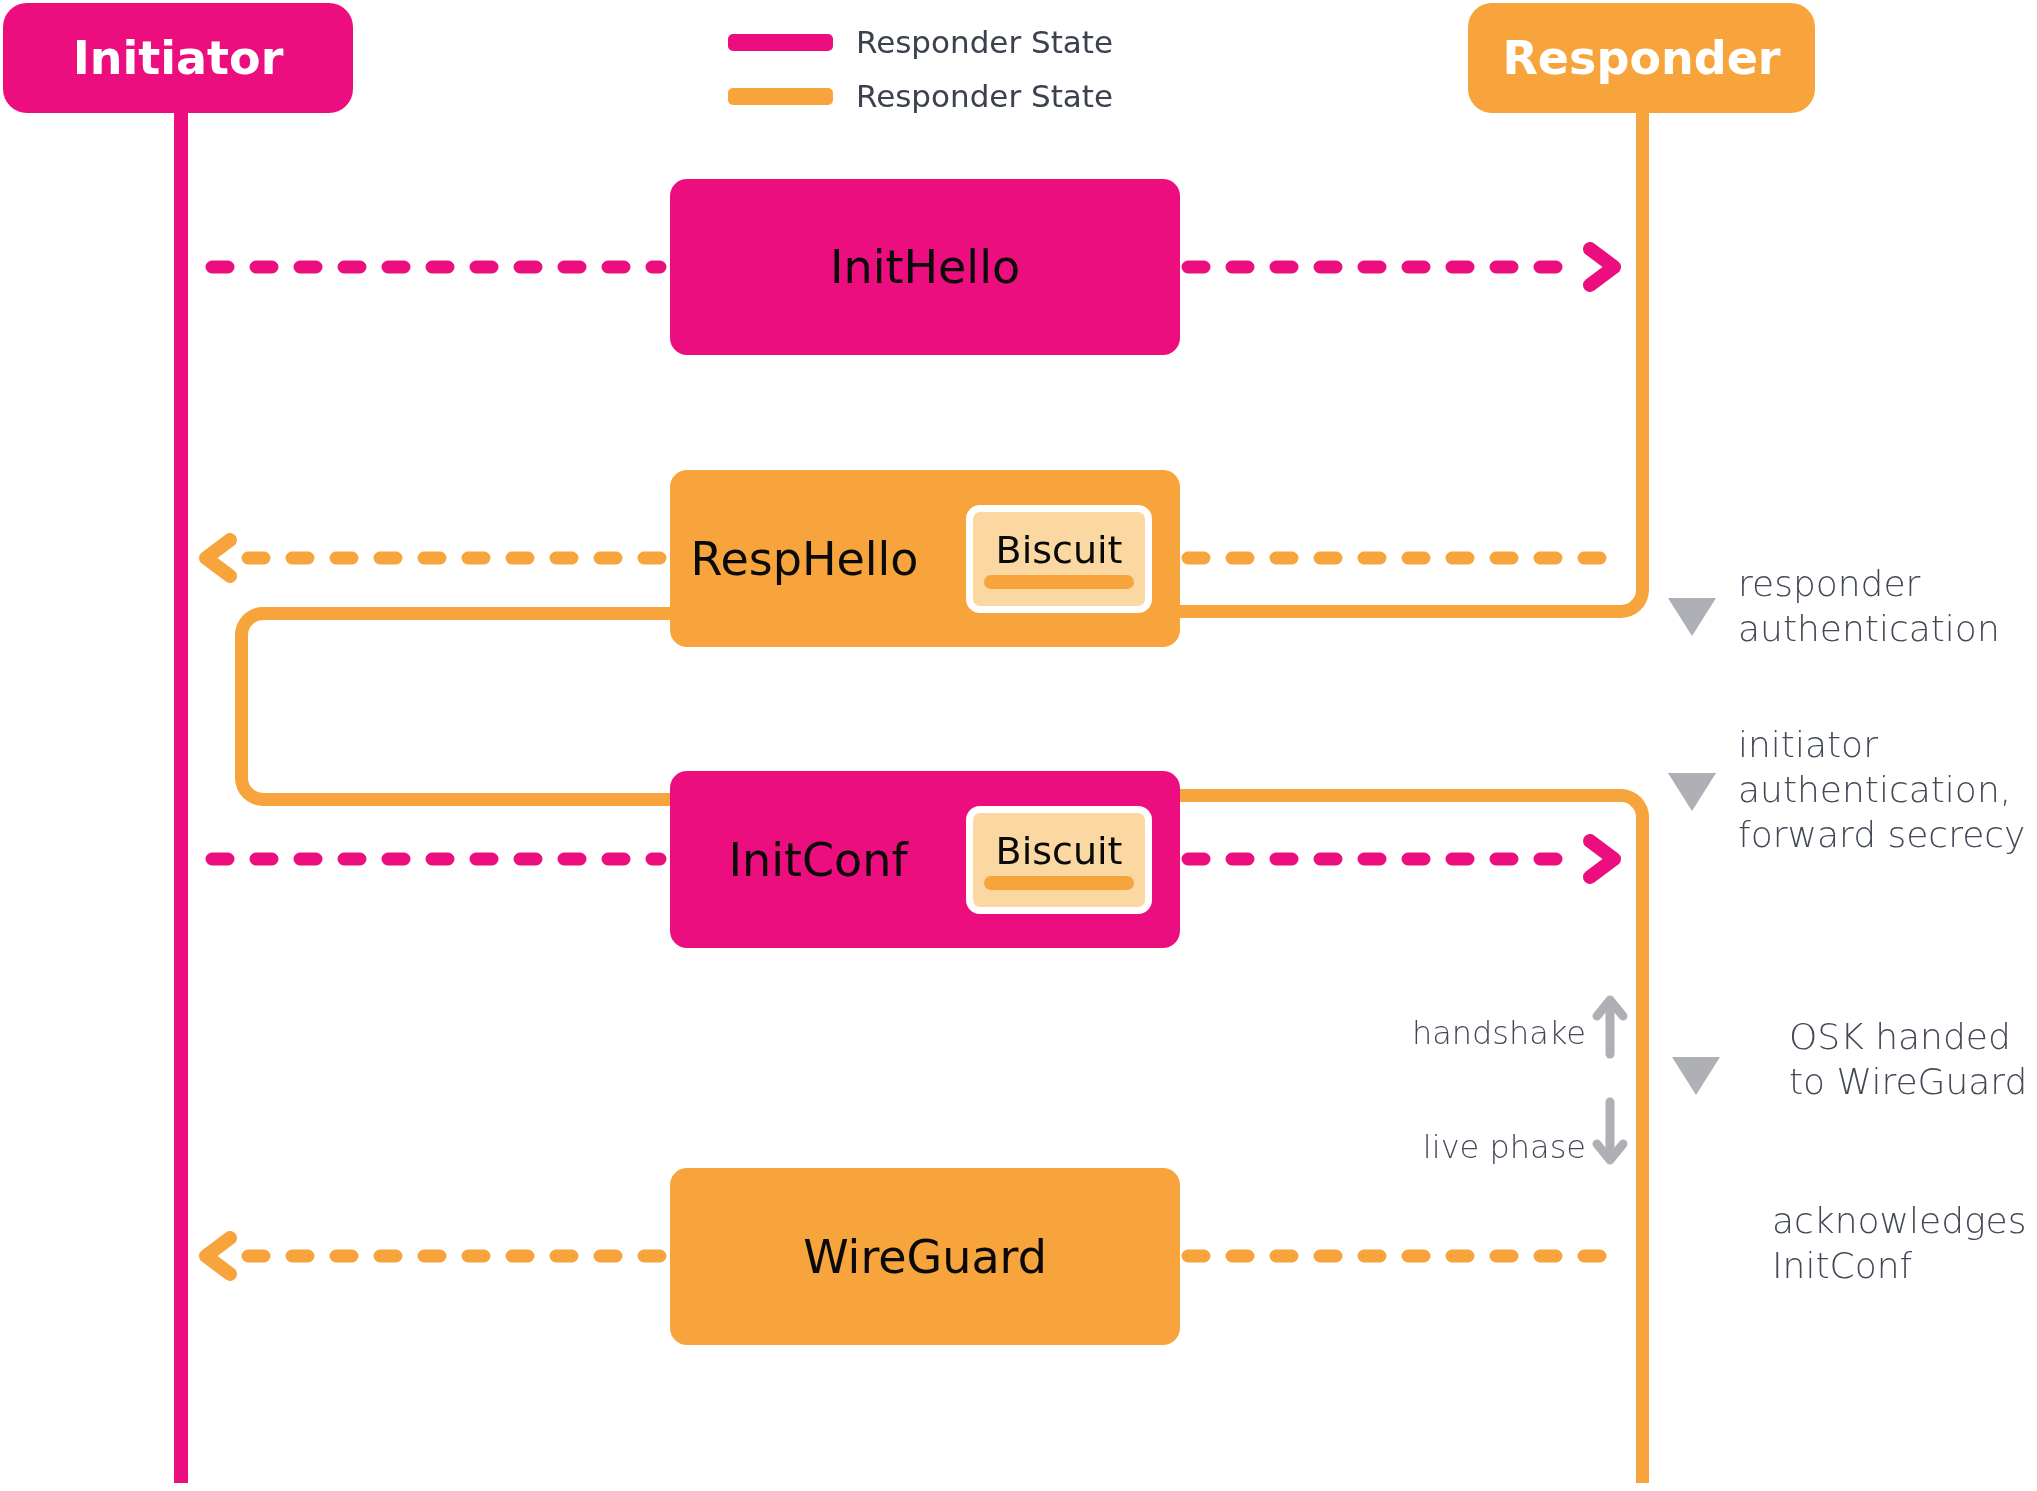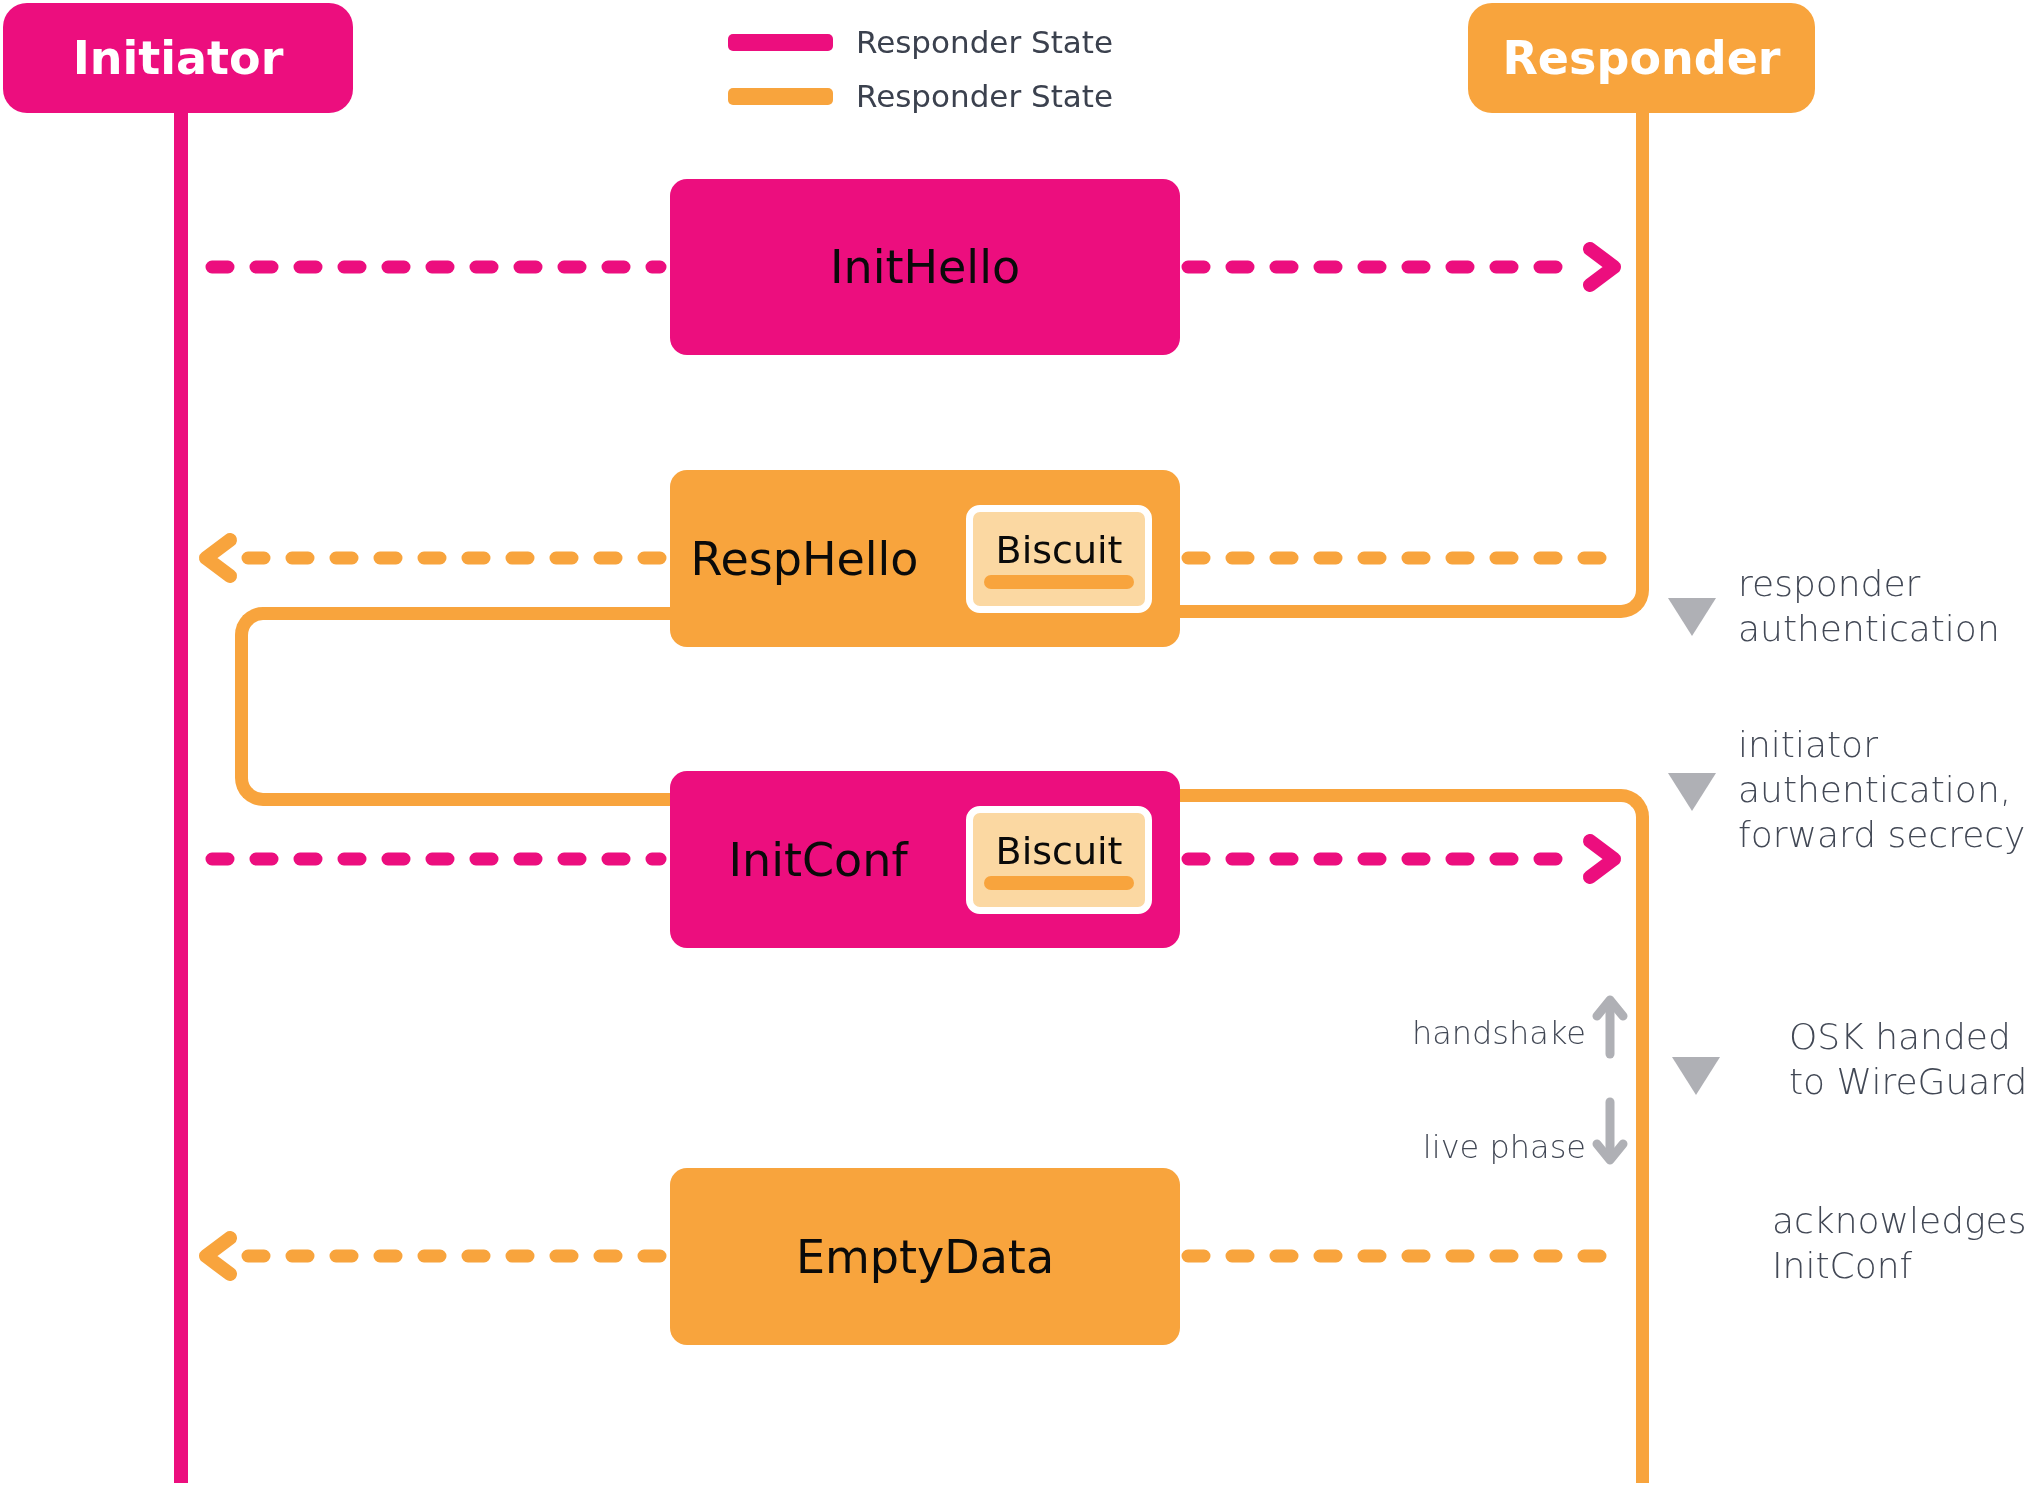--- a/index.html
+++ b/index.html
@@ -156,21 +156,21 @@
 
   <div class="abs msg msg-initconf">
     <span class="msg-label-flex">InitConf</span>
     <span class="biscuit">
       <span class="biscuit-label">Biscuit</span>
       <span class="biscuit-bar"></span>
     </span>
   </div>
 
   <div class="abs msg msg-emptydata">
-    <span>EmptyData</span>
+    <span>WireGuard</span>
   </div>
 
   <div class="abs annotation ann-1">responder
 authentication</div>
   <div class="abs annotation ann-2">initiator
 authentication,
 forward secrecy</div>
   <div class="abs annotation ann-3">OSK handed
 to WireGuard</div>
   <div class="abs annotation ann-4">acknowledges

